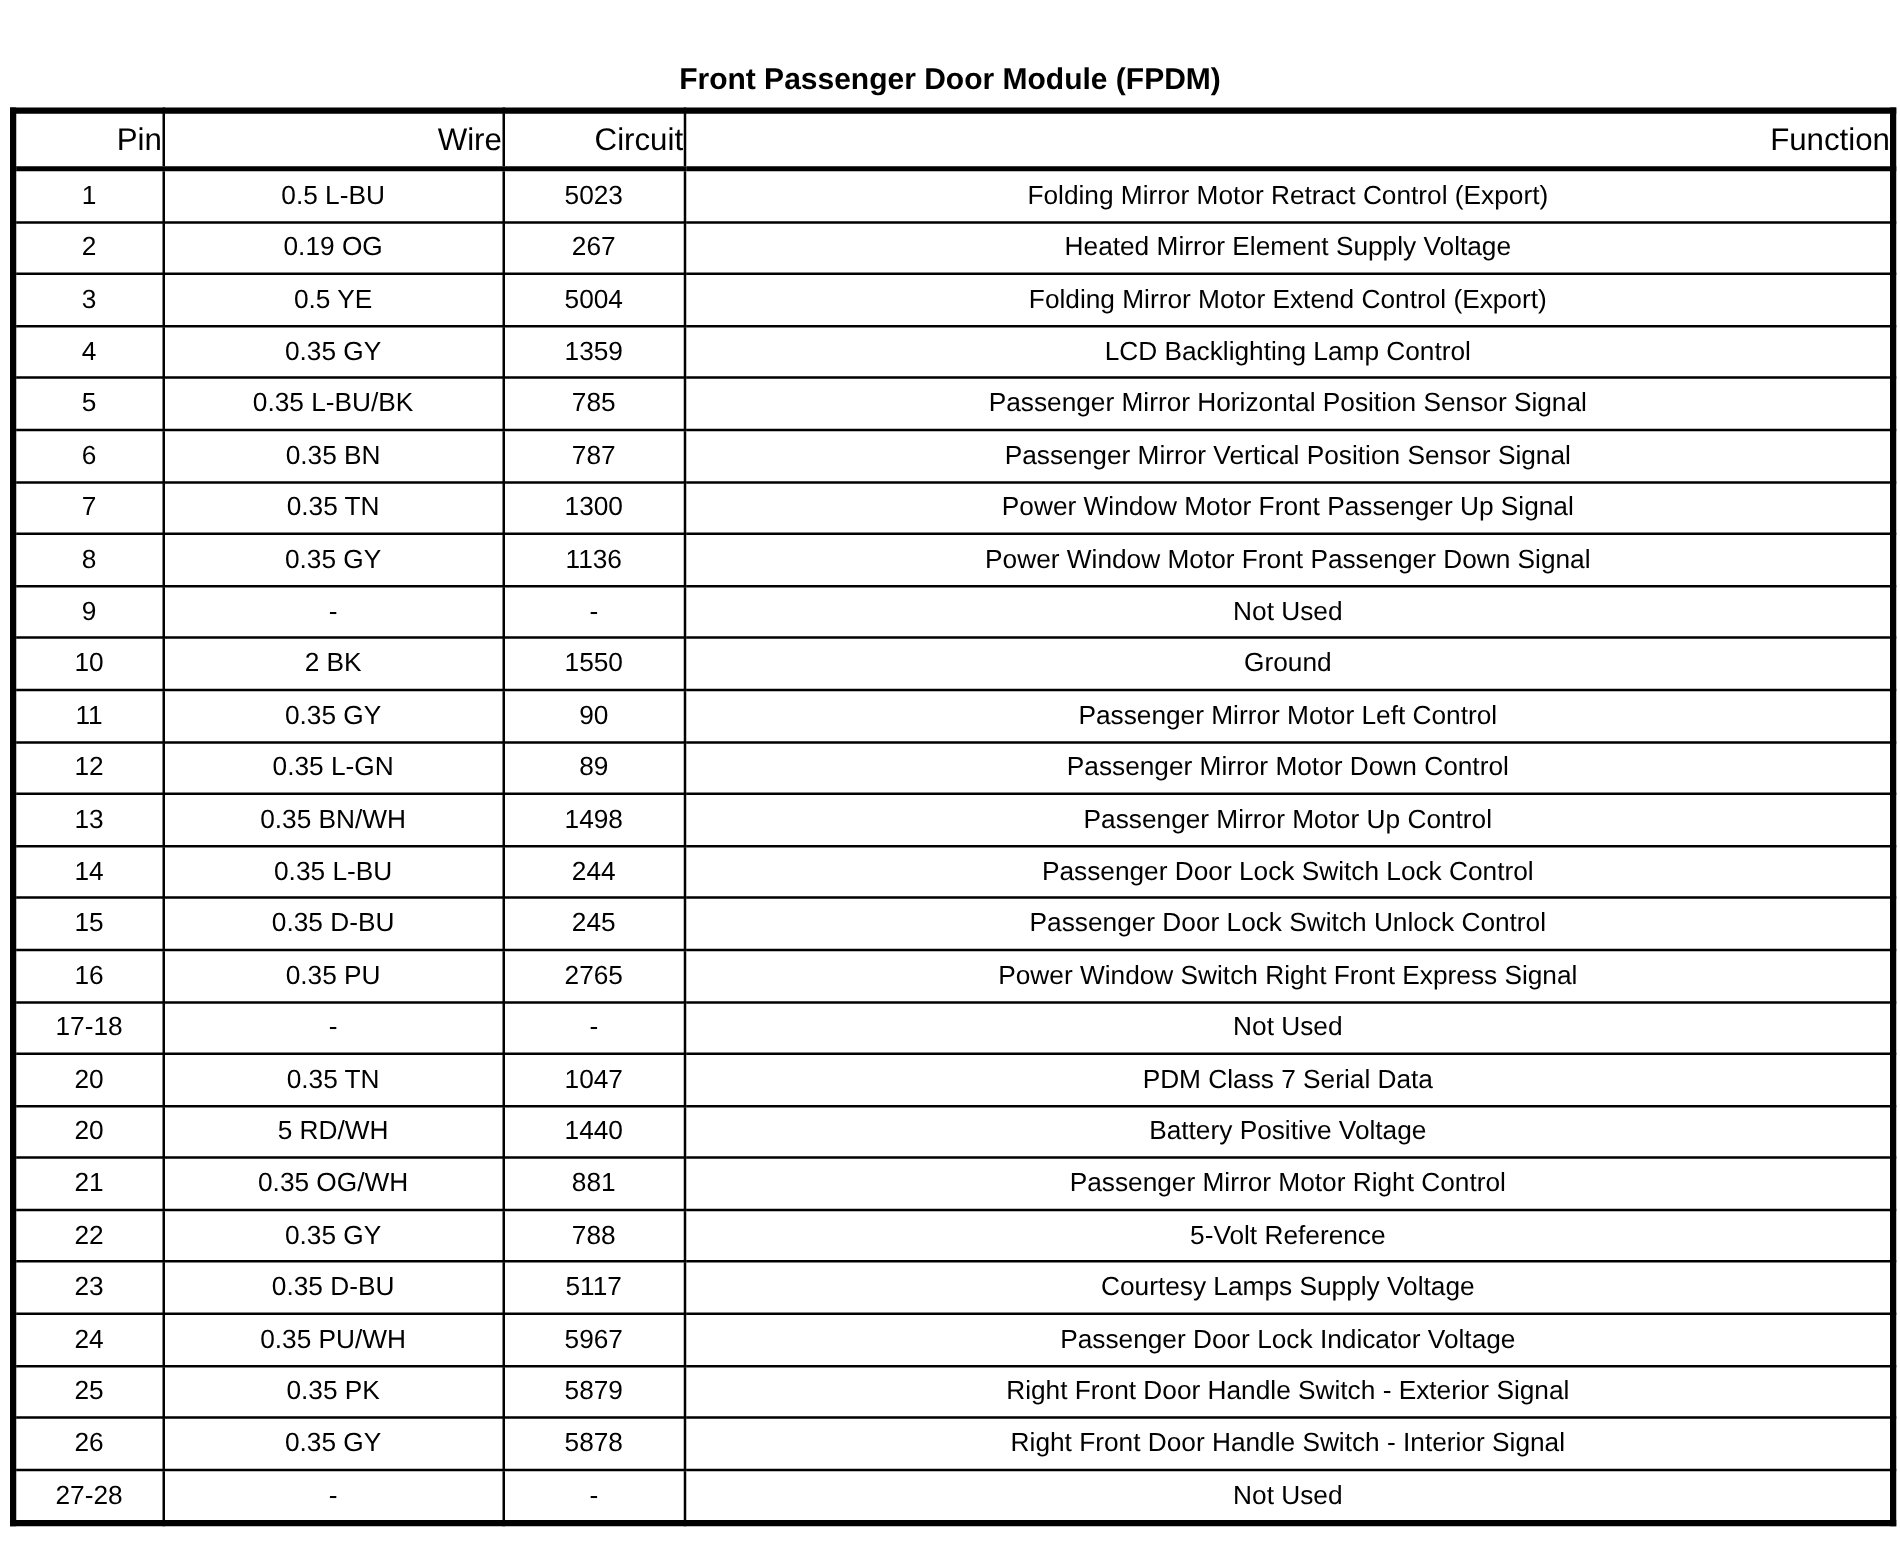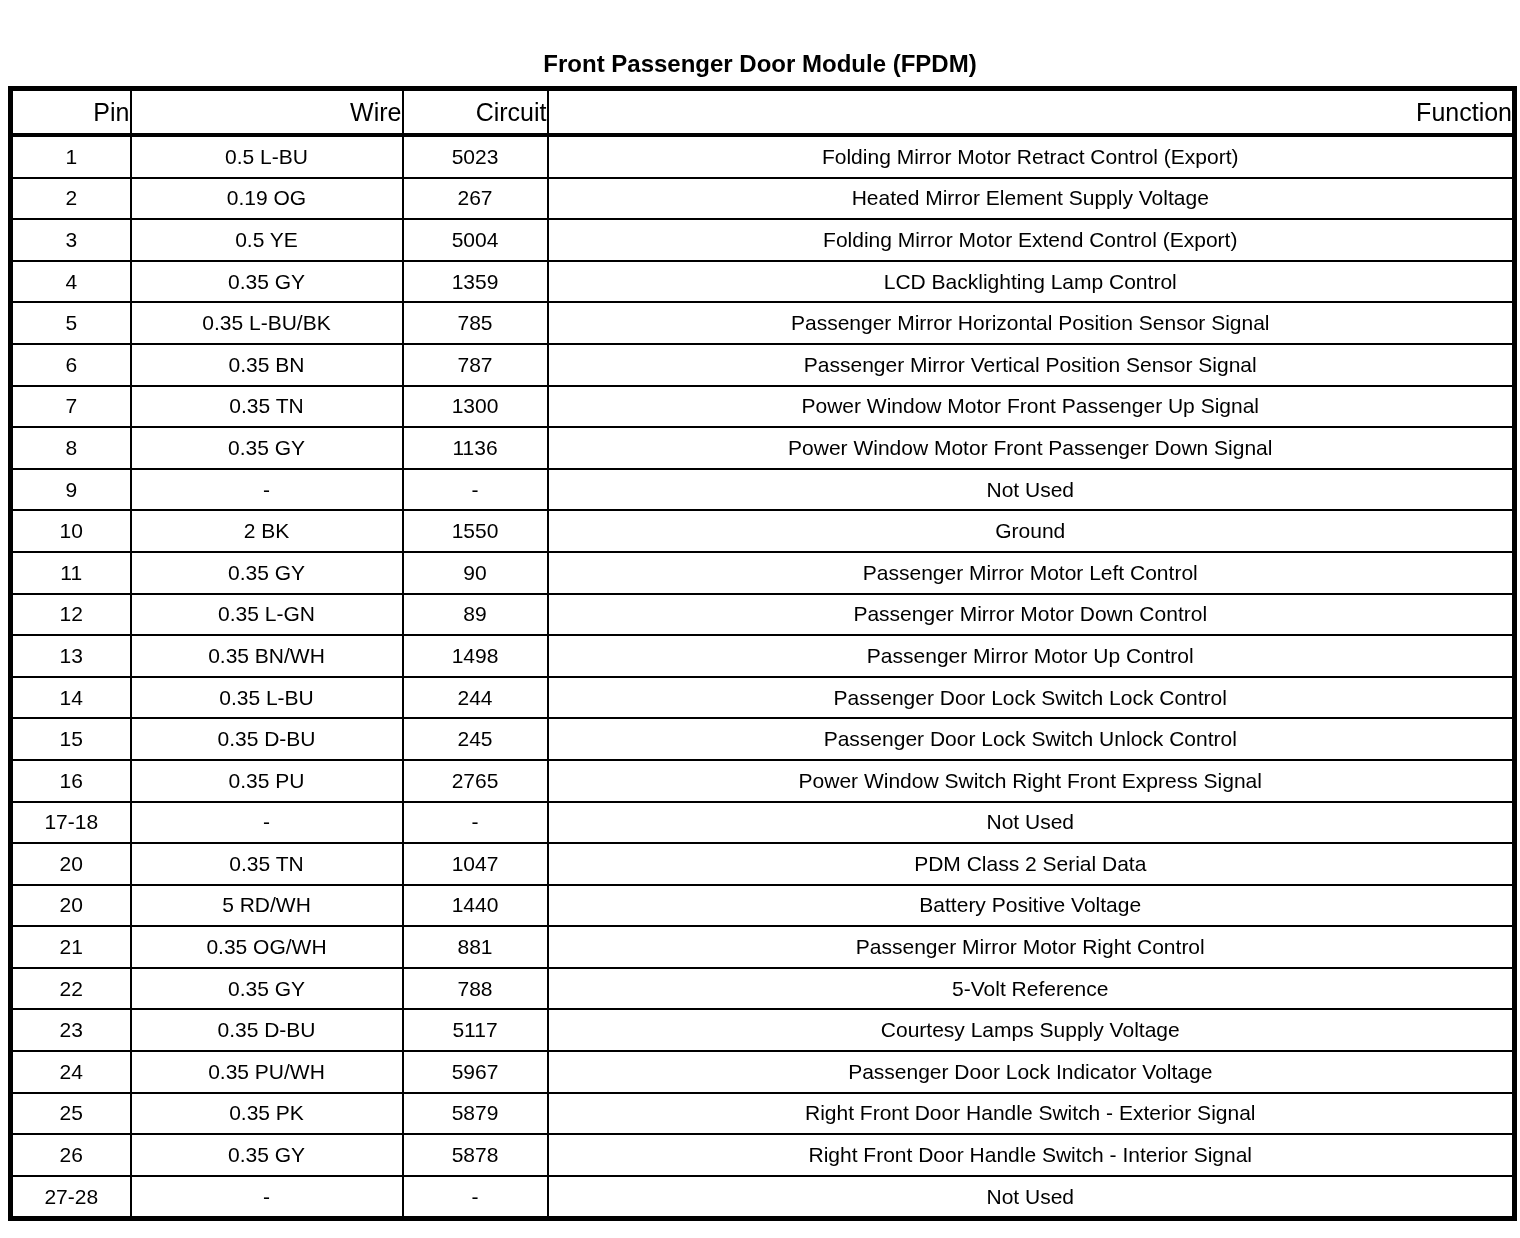--- a/index.html
+++ b/index.html
@@ -184,21 +184,21 @@
         <tr>
           <td class="ctr">17-18</td>
           <td class="ctr">-</td>
           <td class="ctr">-</td>
           <td class="fn">Not Used</td>
         </tr>
         <tr>
           <td class="ctr">20</td>
           <td class="ctr">0.35 TN</td>
           <td class="ctr">1047</td>
-          <td class="fn">PDM Class 2 Serial Data</td>
+          <td class="fn">PDM Class 7 Serial Data</td>
         </tr>
         <tr>
           <td class="ctr">20</td>
           <td class="ctr">5 RD/WH</td>
           <td class="ctr">1440</td>
           <td class="fn">Battery Positive Voltage</td>
         </tr>
         <tr>
           <td class="ctr">21</td>
           <td class="ctr">0.35 OG/WH</td>

